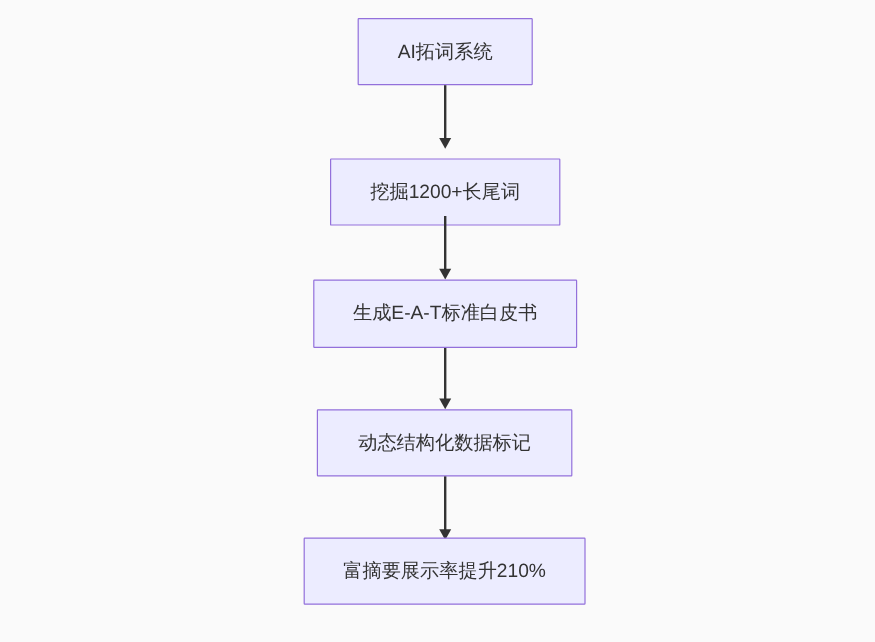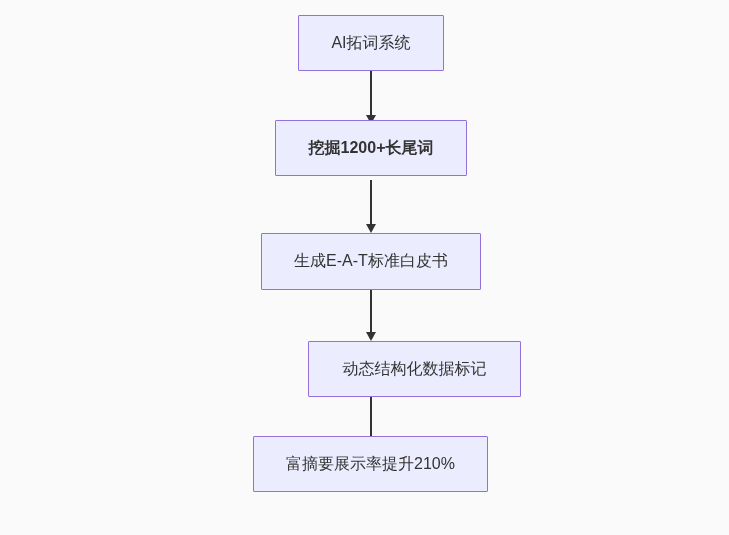--- a/index.html
+++ b/index.html
@@ -23,24 +23,24 @@
     border-radius: 1px;
     color: #333333;
     font-size: 16px;
     display: flex;
     align-items: center;
     justify-content: center;
     text-align: center;
     white-space: nowrap;
   }
   .n1 { left: 298px; top: 15px;  width: 146px; height: 56px; }
-  .n2 { left: 275px; top: 120px; width: 192px; height: 56px; font-weight: bold; }
+  .n2 { left: 275px; top: 132px; width: 192px; height: 56px; }
   .n3 { left: 261px; top: 233px; width: 220px; height: 57px; justify-content: center; }
-  .n4 { left: 264px; top: 341px; width: 213px; height: 56px; margin-left: 44px; }
-  .n5 { left: 253px; top: 436px; width: 235px; height: 56px; text-align: center; }
+  .n4 { left: 264px; top: 341px; width: 213px; height: 56px; }
+  .n5 { left: 253px; top: 448px; width: 235px; height: 56px; text-align: center; }
 
   .edge {
     position: absolute;
     left: 366px;          
     width: 10px;
   }
   .e1 { top: 71px;  height: 53px; }
   .e2 { top: 180px; height: 53px; }
   .e3 { top: 290px; height: 51px; }
   .e4 { top: 397px; height: 53px; }

